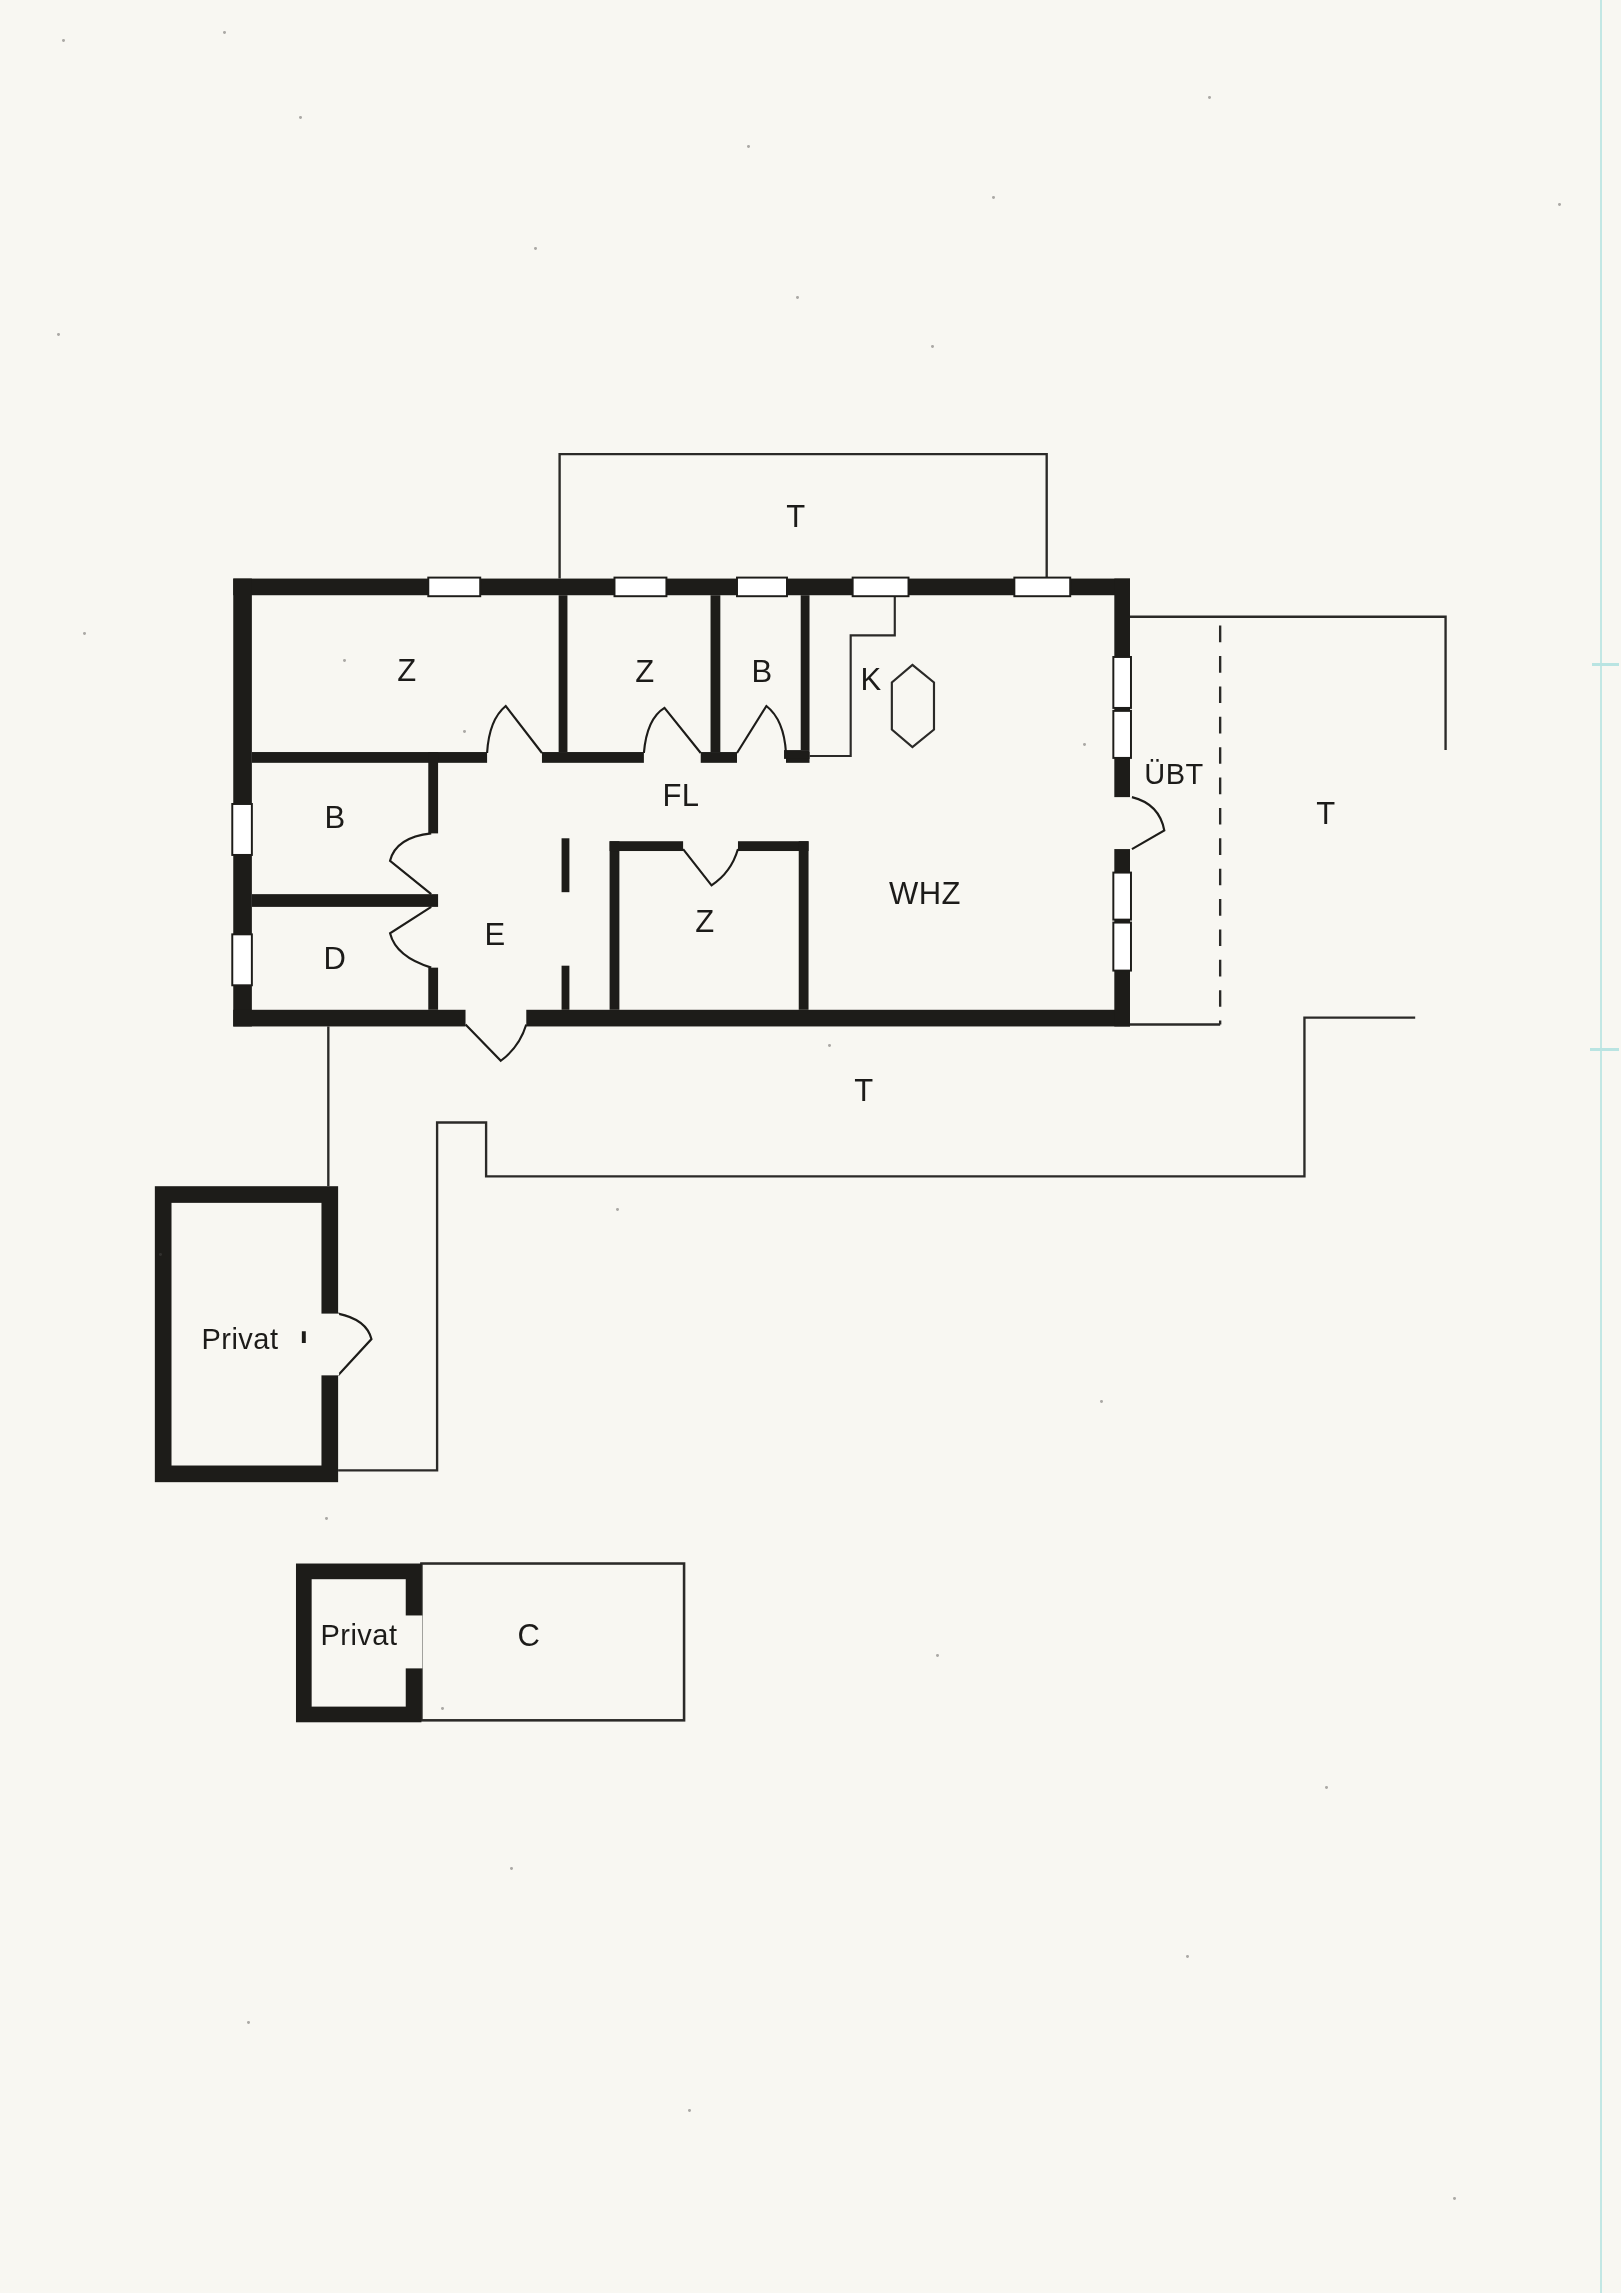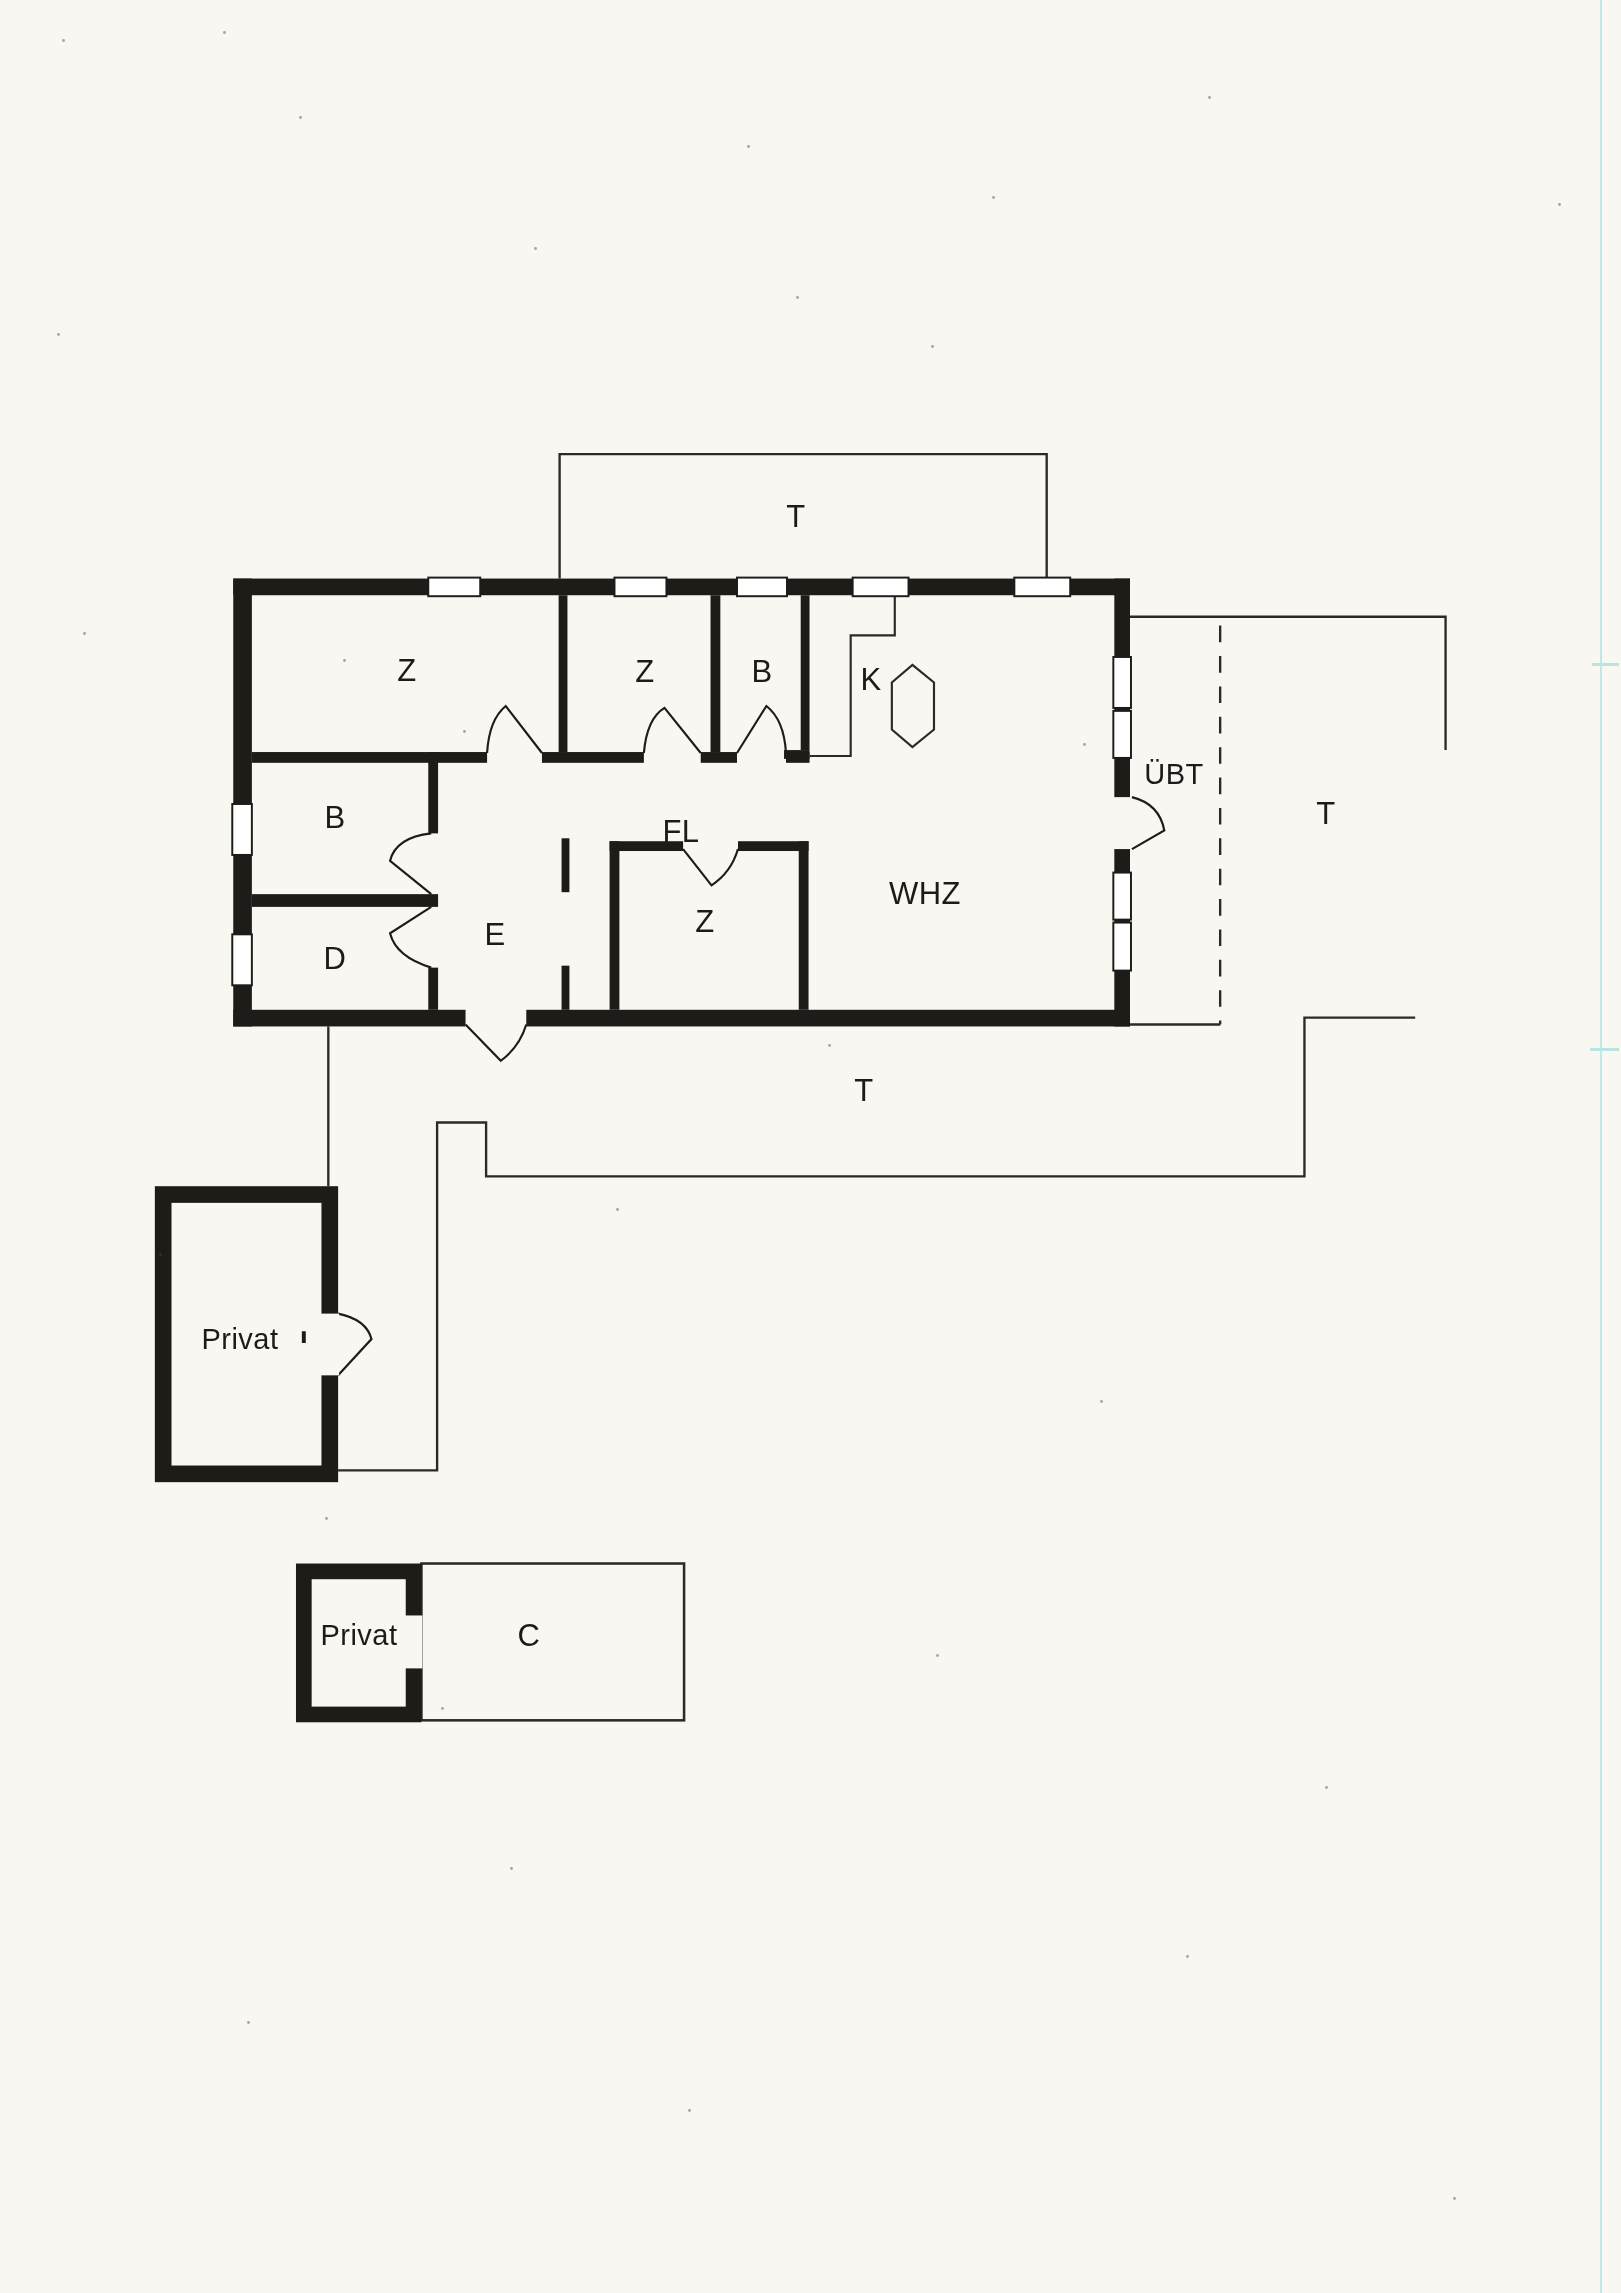--- a/index.html
+++ b/index.html
@@ -118,21 +118,21 @@
   </svg>
 
   <div class="lbl" style="left:796px;top:517px;">T</div>
   <div class="lbl" style="left:407px;top:671px;">Z</div>
   <div class="lbl" style="left:645px;top:672px;">Z</div>
   <div class="lbl" style="left:762px;top:672px;">B</div>
   <div class="lbl" style="left:871px;top:680px;">K</div>
   <div class="lbl small" style="left:1174px;top:774px;">ÜBT</div>
   <div class="lbl" style="left:1326px;top:814px;">T</div>
   <div class="lbl" style="left:335px;top:818px;">B</div>
-  <div class="lbl" style="left:681px;top:796px;margin-top:36px;">FL</div>
+  <div class="lbl" style="left:681px;top:796px;">FL</div>
   <div class="lbl" style="left:335px;top:959px;">D</div>
   <div class="lbl" style="left:495px;top:935px;">E</div>
   <div class="lbl" style="left:705px;top:922px;">Z</div>
   <div class="lbl" style="left:925px;top:894px;">WHZ</div>
   <div class="lbl" style="left:864px;top:1091px;">T</div>
   <div class="lbl small" style="left:240px;top:1339px;">Privat</div>
   <div class="lbl small" style="left:359px;top:1635px;">Privat</div>
   <div class="lbl" style="left:529px;top:1636px;">C</div>
 
   <div class="cyan-line" style="left:1600px;top:0;width:2px;height:2294px;opacity:.85;"></div>

